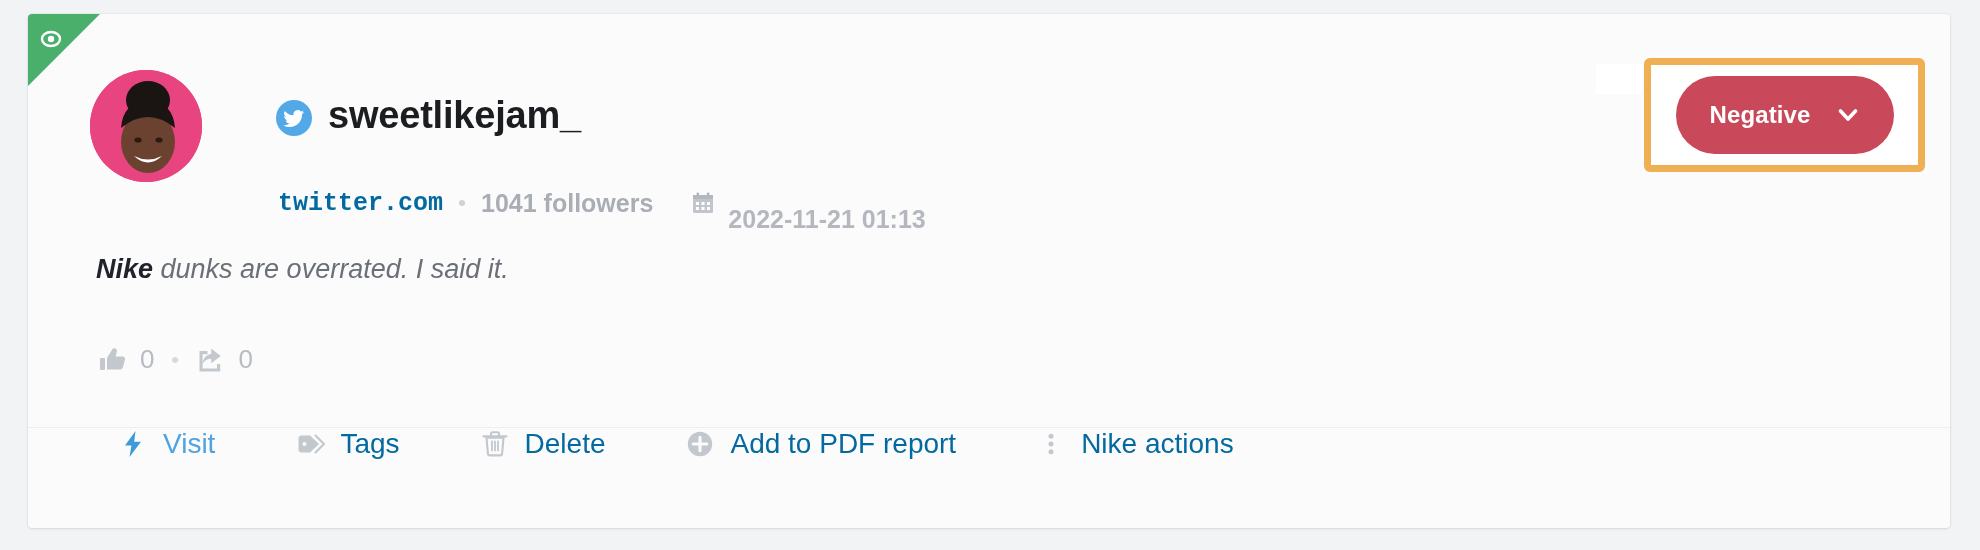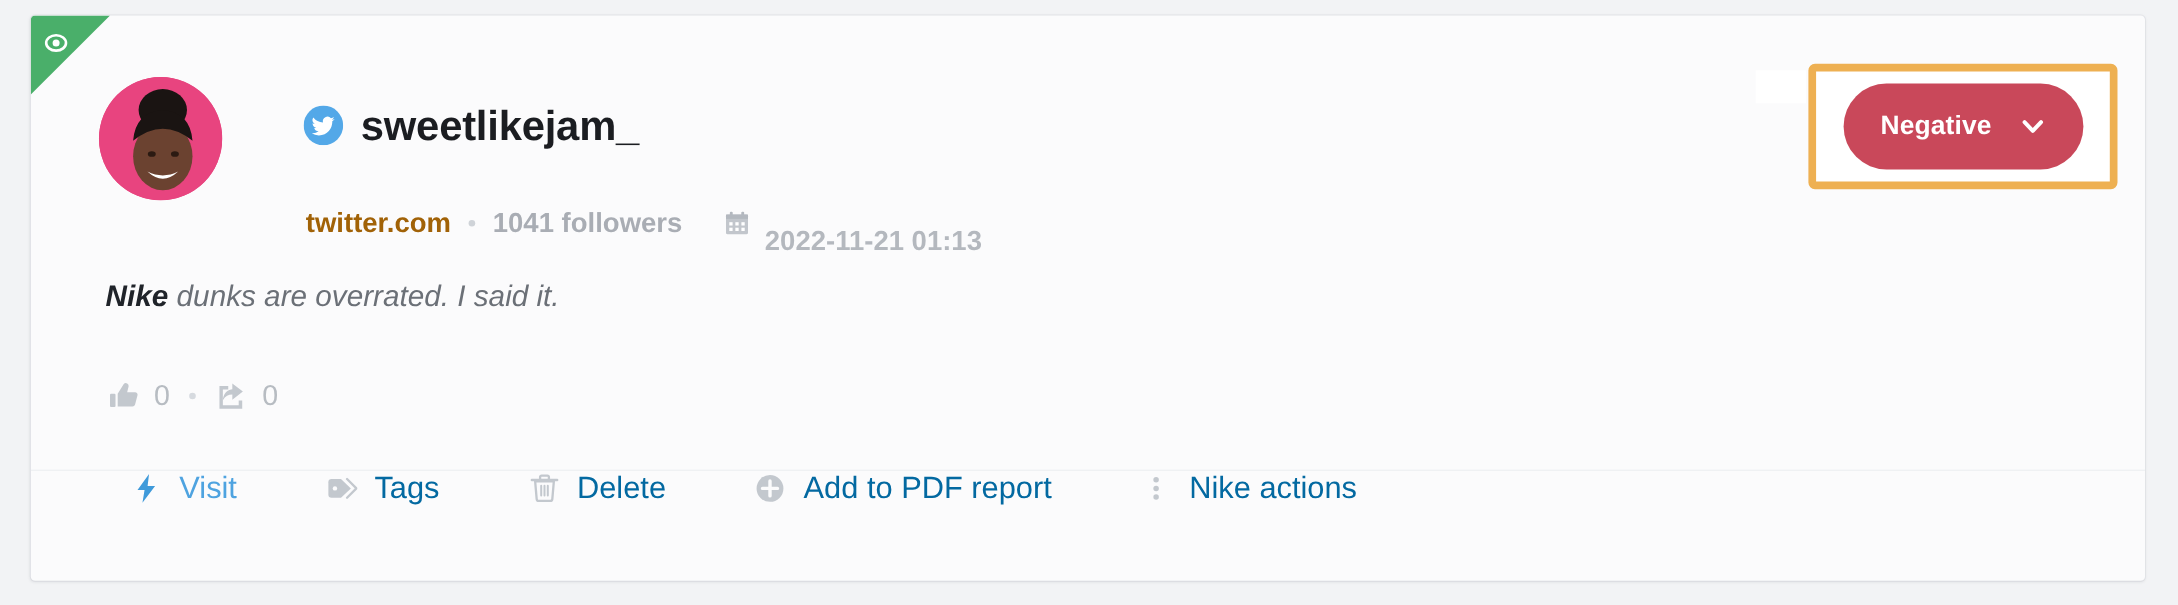--- a/index.html
+++ b/index.html
@@ -70,21 +70,21 @@
   }
   .avatar svg { display:block; width: 112px; height: 112px; }
 
   .identity {
     position: absolute;
     left: 248px;
     top: 82px;
   }
   .identity-row {
     display: flex;
-    align-items: flex-start;
+    align-items: flex-end;
     gap: 16px;
   }
   .network-icon {
     width: 36px;
     height: 36px;
     flex: 0 0 36px;
     display: block;
   }
   .network-icon svg { display:block; }
   .author-name {
@@ -99,21 +99,21 @@
   .meta-row {
     position: absolute;
     left: 250px;
     top: 158px;
     display: flex;
     align-items: center;
     font-size: 25px;
     color: #a9adb4;
     white-space: nowrap;
   }
-  .meta-domain { color: #a16207; font-weight: 700; }
+  .meta-domain { color: #0369a1; font-weight: 700; font-family: Liberation Mono, monospace; }
   .meta-sep {
     display: inline-block;
     width: 6px;
     height: 6px;
     border-radius: 50%;
     background: #cfd3d8;
     margin: 0 16px;
     flex: 0 0 6px;
   }
   .meta-followers { color: #a9adb4; font-weight: 700; }

